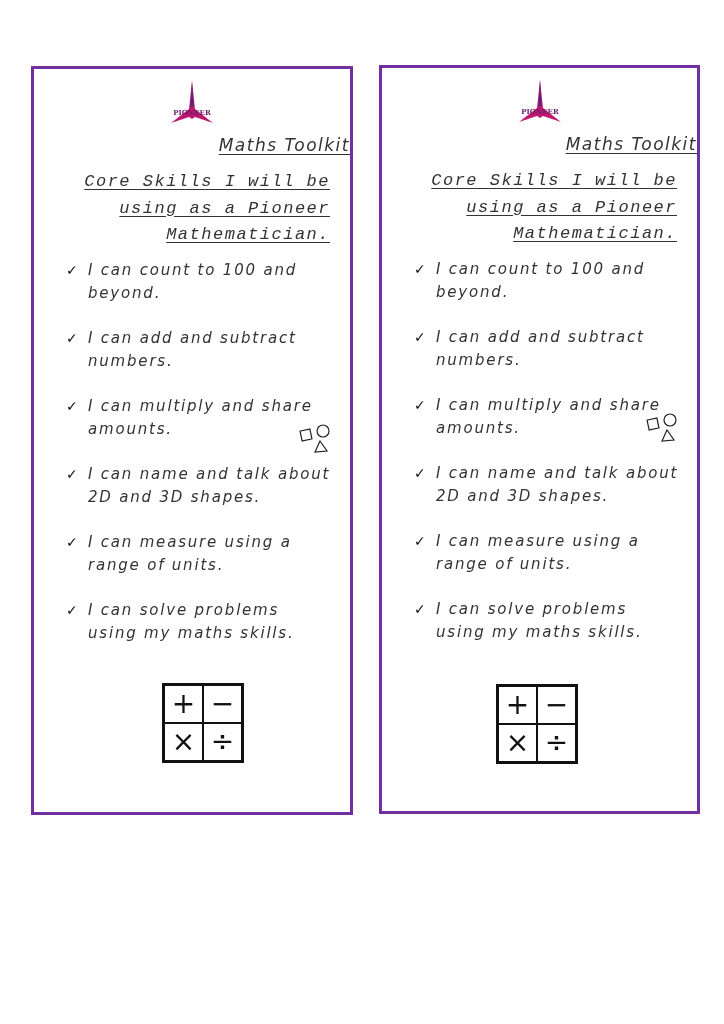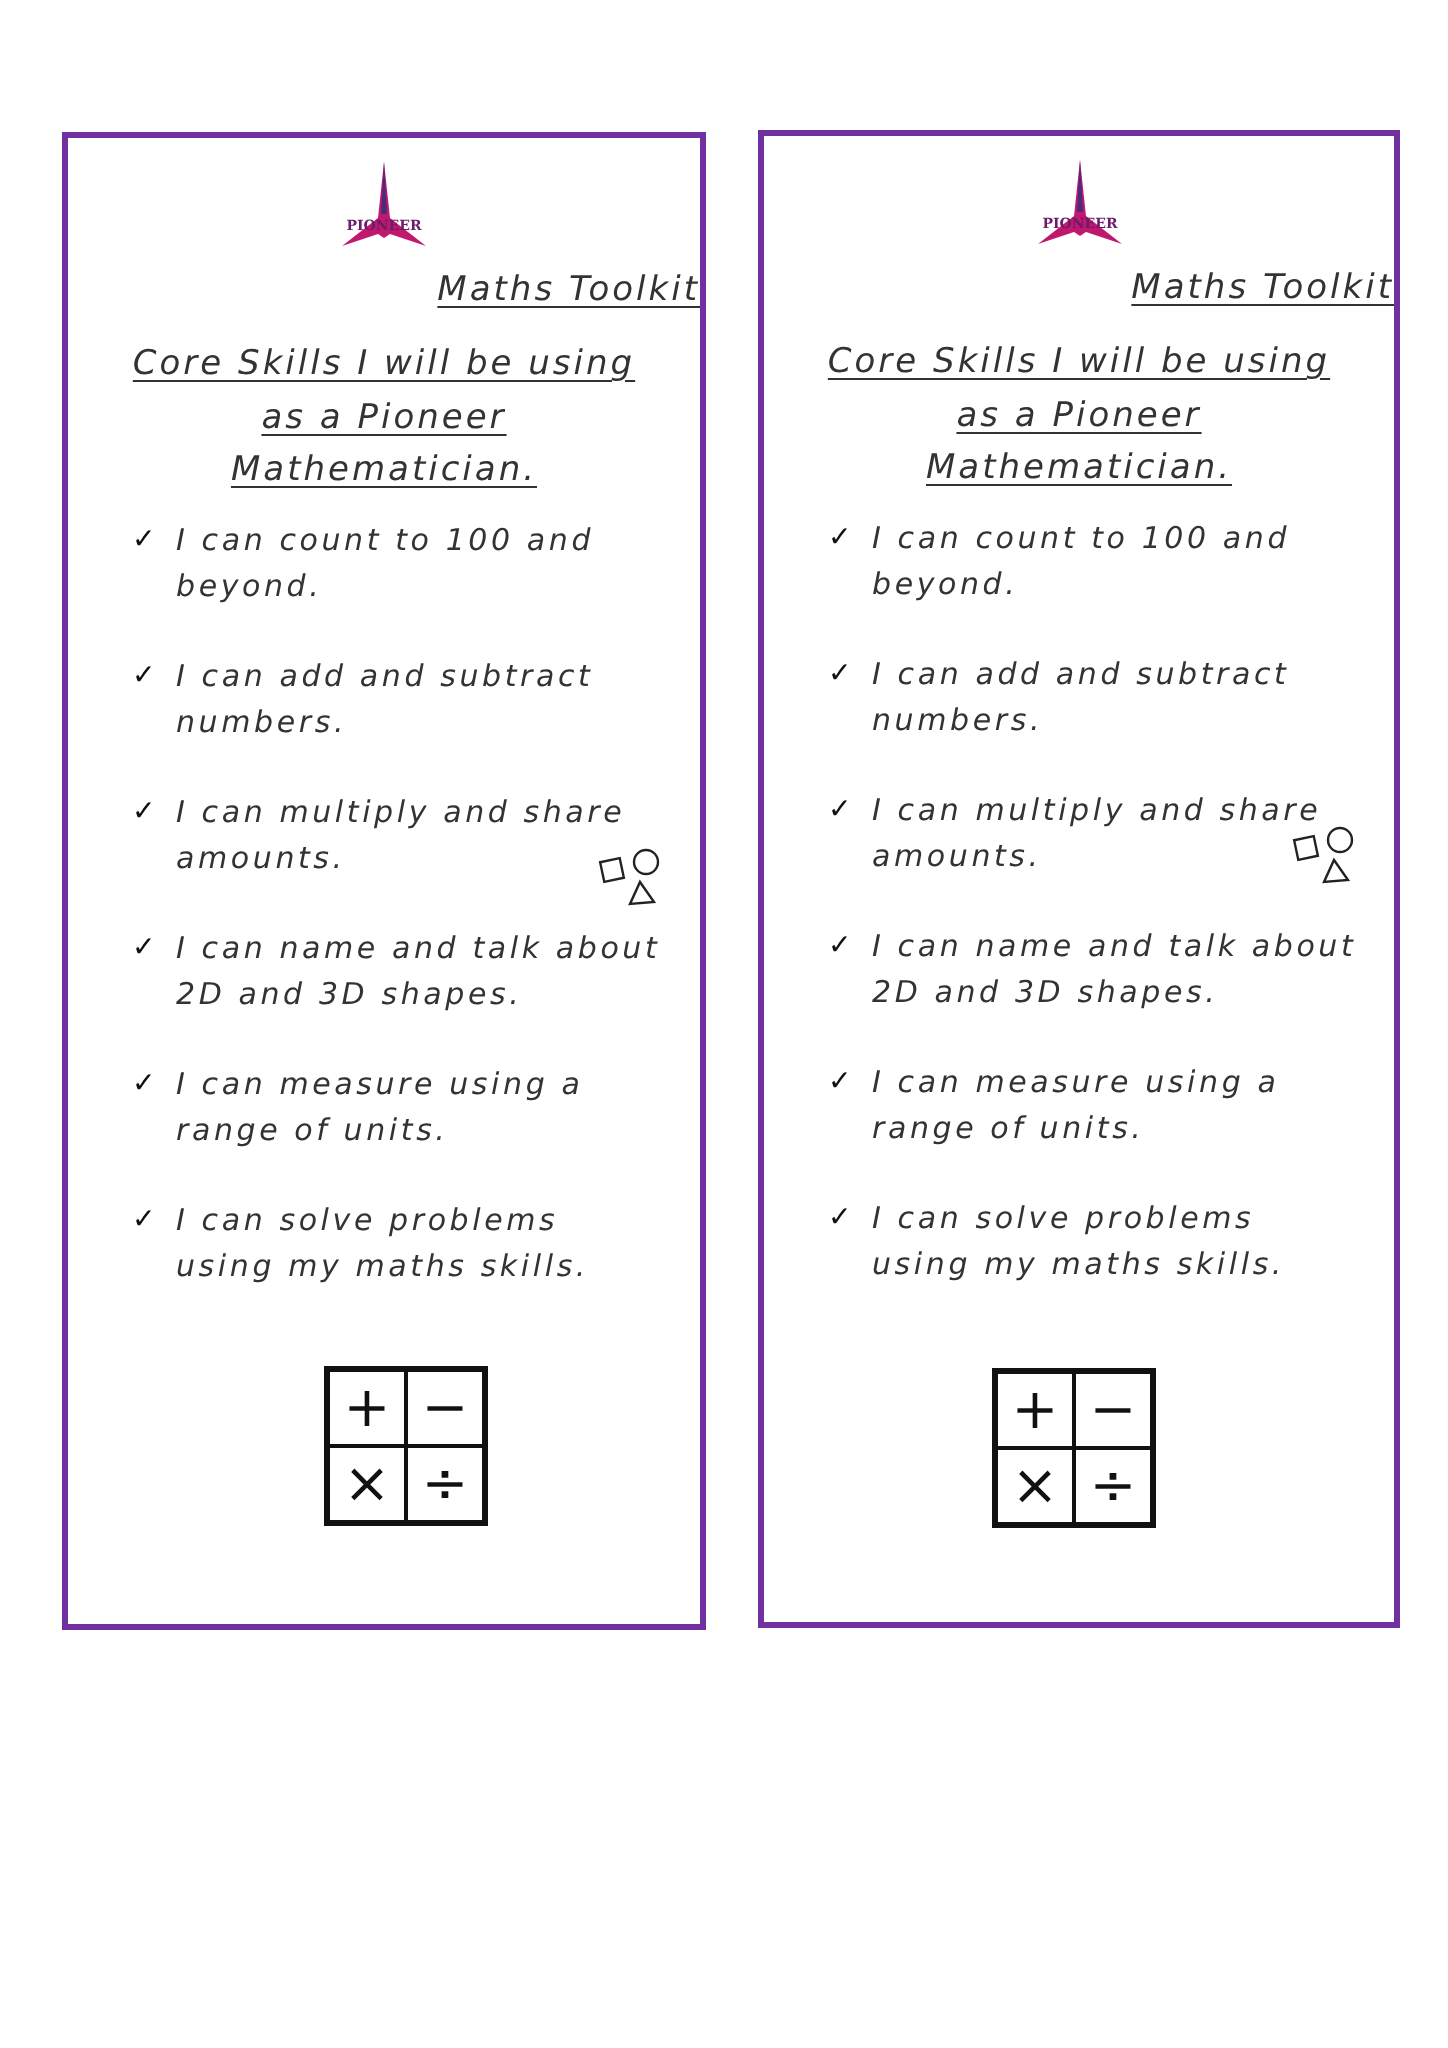--- a/index.html
+++ b/index.html
@@ -4,22 +4,22 @@
 <style>
   html, body { margin:0; padding:0; }
   body { width:724px; height:1024px; background:#ffffff; position:relative; overflow:hidden;
          font-family:"DejaVu Sans", sans-serif; color:#333; }
   .card { position:absolute; box-sizing:border-box; border:3px solid #7030a0; background:#fff;padding-left:20px; }
   .card.left { left:31px; top:66px; width:322px; height:749px; }
   .card.right { left:379px; top:65px; width:321px; height:749px; }
   .logo { position:absolute; left:50%; top:10px; width:46px; height:48px; margin-left:-23px; }
   .title { position:absolute; left:0; right:0; top:66px; text-align:right; font-size:17px;
            letter-spacing:1.5px; text-decoration:underline; text-underline-offset:3px; color:#333; font-style:italic; }
-  .subtitle { position:absolute; left:20px; right:20px; top:100px; text-align:center; font-size:17px;
-              line-height:26.5px; letter-spacing:1.5px; text-decoration:underline; text-underline-offset:3px; color:#333; font-style:italic; }
+  .subtitle { position:absolute; left:20px; right:20px; top:100px; text-align:right; font-size:17px;
+              line-height:26.5px; letter-spacing:1.5px; text-decoration:underline; text-underline-offset:3px; color:#333; font-style:italic;font-family:Liberation Mono, monospace; }
   .skills { position:absolute; left:30px; top:190px; width:270px; margin:0; padding:0; list-style:none; }
   .skill { position:relative; padding-left:24px; font-size:15px; line-height:23px; letter-spacing:1.8px;
            height:46px; margin-bottom:22px; color:#333; font-style:italic; }
   .check { position:absolute; left:2px; top:0; font-size:14px; font-style:normal; color:#111; }
   .shapes { position:absolute; width:36px; height:36px; }
   .card.left .shapes { left:264px; top:352px; }
   .card.right .shapes { left:263px; top:342px; }
   .ops { position:absolute; width:82px; height:80px; border:2px solid #111; box-sizing:border-box;
          display:grid; grid-template-columns:1fr 1fr; grid-template-rows:1fr 1fr; }
   .card.left .ops { left:128px; top:614px; }

